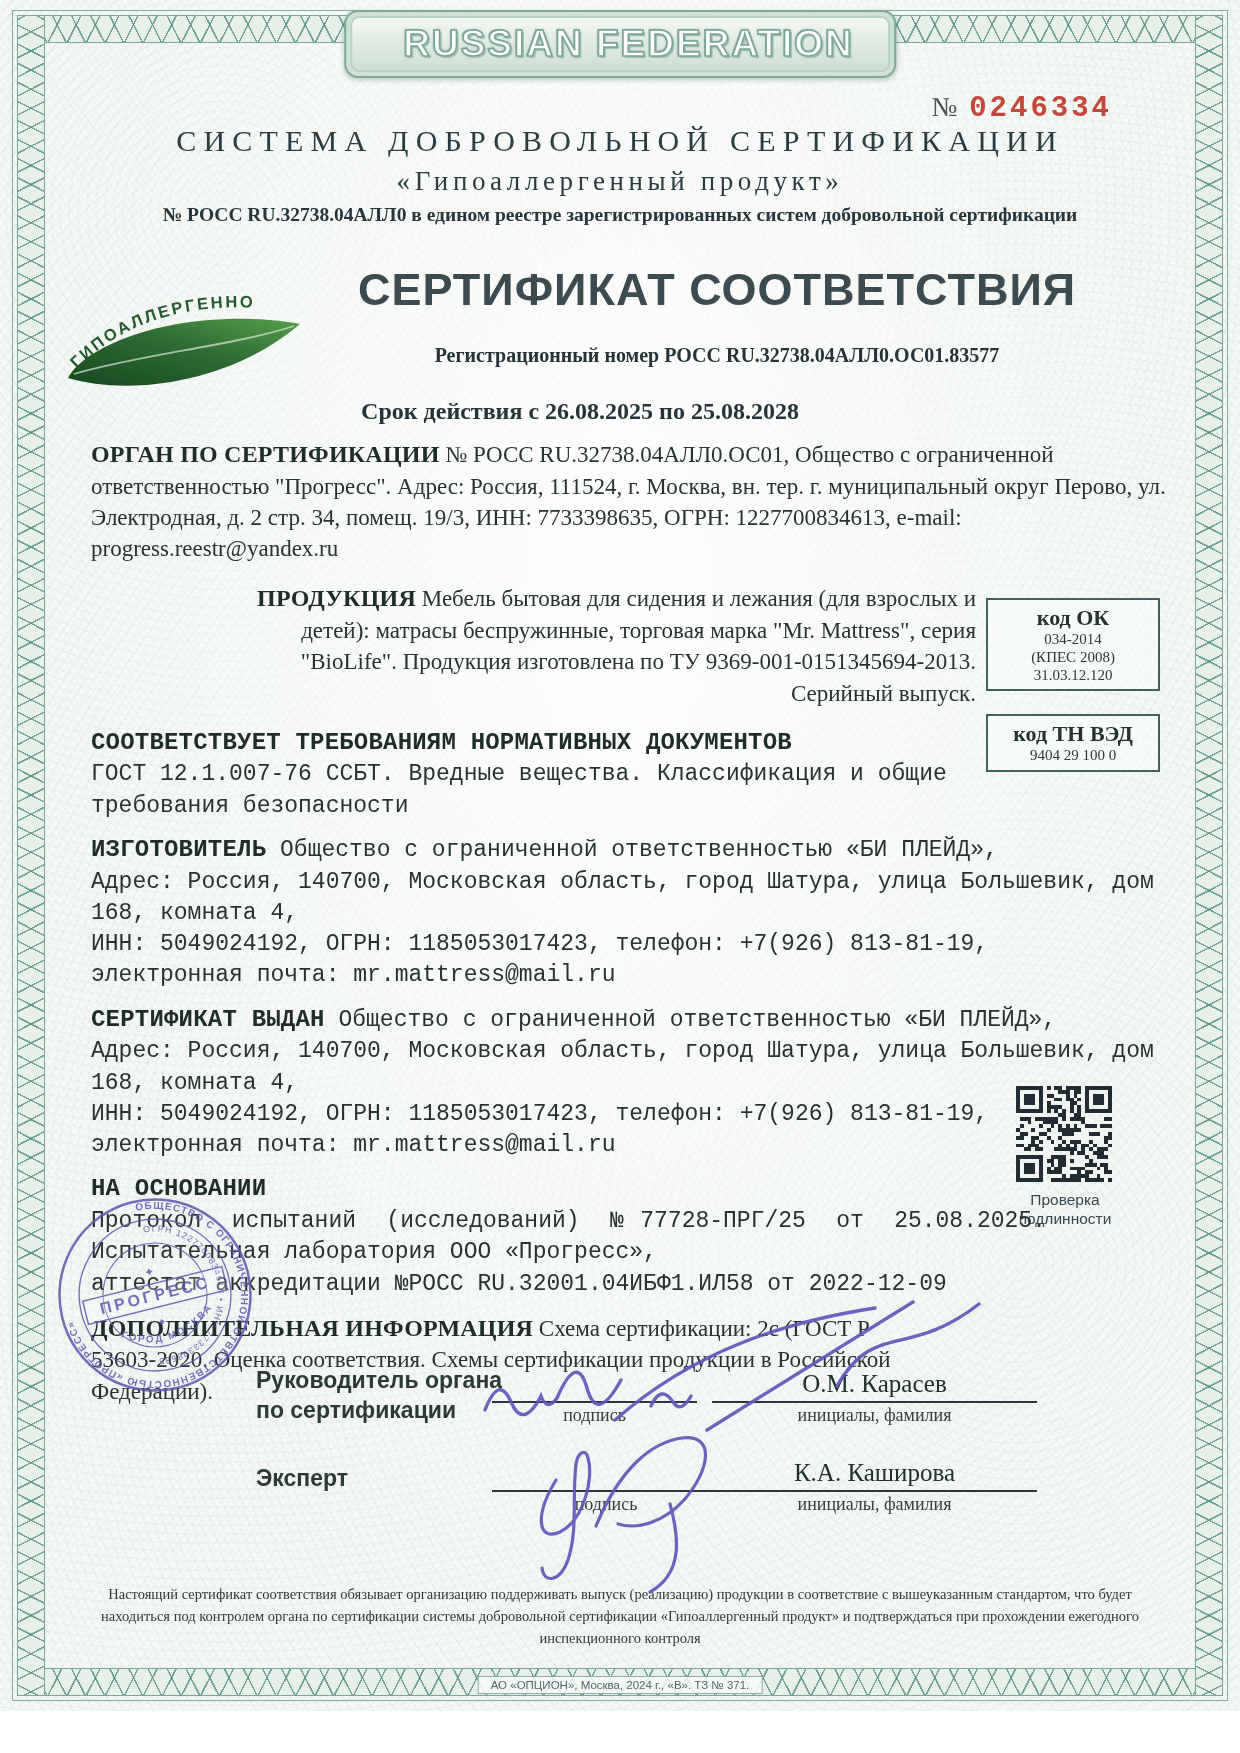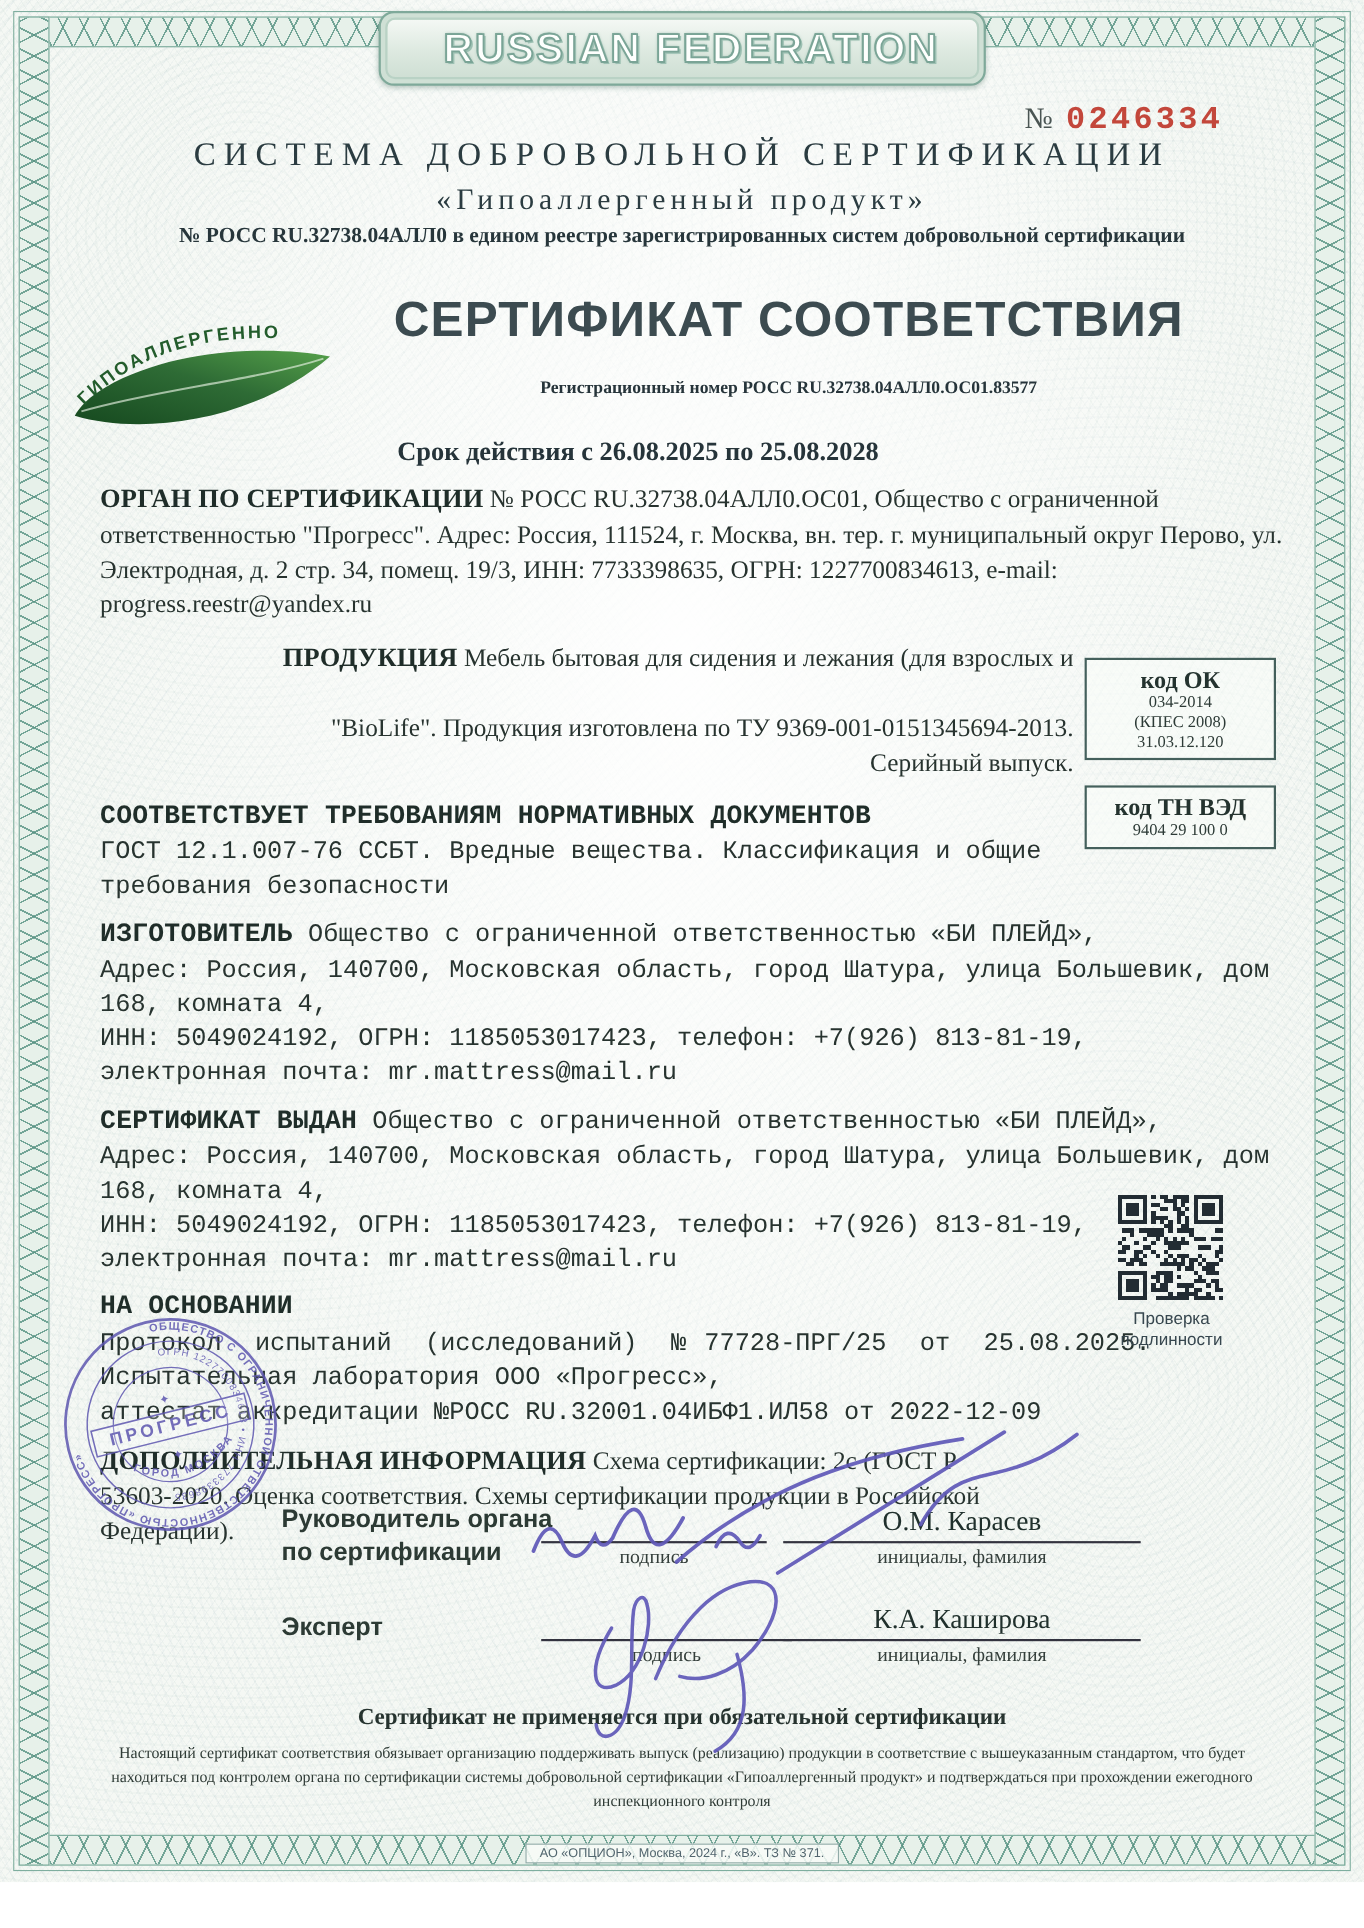--- a/index.html
+++ b/index.html
@@ -43,21 +43,21 @@
   .cert-number{position:absolute;top:76px;right:128px;z-index:3;display:flex;align-items:baseline;gap:12px;}
   .cert-number .no{font-size:27px;color:#4a5553;}
   .cert-number .digits{font-family:"Liberation Mono",monospace;font-weight:700;font-size:29px;
     color:#c3473b;letter-spacing:3px;margin-top:16px;}
   
   .sys-title{top:124px;left:60px;right:60px;text-align:center;font-size:30px;letter-spacing:.24em;color:#2b3c41;z-index:3;}
   .sys-sub{top:166px;left:60px;right:60px;text-align:center;font-size:27px;letter-spacing:.17em;color:#2b3c41;z-index:3;}
   .registry{top:204px;left:60px;right:60px;text-align:center;font-size:19.5px;font-weight:700;color:#27363b;z-index:3;}
   .cert-title{top:264px;left:250px;right:56px;text-align:center;z-index:3;
     font-family:"Liberation Sans",sans-serif;font-weight:800;font-size:45px;letter-spacing:1px;color:#3c4b50;}
-  .reg-number{top:344px;left:250px;right:56px;text-align:center;font-size:16px;font-weight:700;color:#26343a;z-index:3;}
+  .reg-number{top:344px;left:250px;right:56px;text-align:center;font-size:20px;font-weight:700;color:#26343a;z-index:3;}
   .validity{top:398px;left:75px;width:1010px;text-align:center;font-size:24px;font-weight:700;color:#26343a;z-index:3;}
   
   .main{top:438px;left:75px;width:1095px;z-index:3;font-size:23px;line-height:1.36;}
   .main p{margin:0 0 18px 16px;}
   .stitle{font-weight:700;font-size:24px;letter-spacing:.2px;color:#1f2d29;}
   .w830{max-width:885px;text-align:right;}
   .w860{max-width:870px;}
   .w920{max-width:960px;}
   .mb12{margin-bottom:12px !important;font-family:Liberation Mono, monospace;}
   .justify1{width:955px;text-align:justify;text-align-last:justify;}
@@ -147,21 +147,21 @@
   <div class="abs main">
     <p>
       <span class="stitle">ОРГАН ПО СЕРТИФИКАЦИИ</span>
       <span>№ РОСС RU.32738.04АЛЛ0.ОС01, Общество с ограниченной</span><br>
       <span>ответственностью "Прогресс". Адрес: Россия, 111524, г. Москва, вн. тер. г. муниципальный округ Перово, ул.</span><br>
       <span>Электродная, д. 2 стр. 34, помещ. 19/3, ИНН: 7733398635, ОГРН: 1227700834613, e-mail: progress.reestr@yandex.ru</span>
     </p>
     <p class="w830">
       <span class="stitle">ПРОДУКЦИЯ</span>
       <span>Мебель бытовая для сидения и лежания (для взрослых и</span><br>
-      <br>
+      <span>детей): матрасы беспружинные, торговая марка "Mr. Mattress", серия</span><br>
       <span>"BioLife". Продукция изготовлена по ТУ 9369-001-0151345694-2013.</span><br>
       <span>Серийный выпуск.</span>
     </p>
     <p class="w860 mb12">
       <span class="stitle">СООТВЕТСТВУЕТ ТРЕБОВАНИЯМ НОРМАТИВНЫХ ДОКУМЕНТОВ</span><br>
       <span>ГОСТ 12.1.007-76 ССБТ. Вредные вещества. Классификация и общие</span><br>
       <span>требования безопасности</span>
     </p>
     <p class="mb12">
       <span class="stitle">ИЗГОТОВИТЕЛЬ</span>
@@ -261,17 +261,16 @@
 
   <div class="sig-role role-2">Эксперт</div>
   <div class="sig-line line-2">
     <div class="cap">подпись</div>
   </div>
   <div class="name-block name-2">
     <div class="nm">К.А. Каширова</div>
     <div class="cap">инициалы, фамилия</div>
   </div>
 
-  <div class="abs note">Сертификат не применяется при обязательной сертификации</div>
   <div class="abs fine-print">Настоящий сертификат соответствия обязывает организацию поддерживать выпуск (реализацию) продукции в соответствие с вышеуказанным стандартом, что будет находиться под контролем органа по сертификации системы добровольной сертификации «Гипоаллергенный продукт» и подтверждаться при прохождении ежегодного инспекционного контроля</div>
   <div class="printer">АО «ОПЦИОН», Москва, 2024 г., «В». ТЗ № 371.</div>
 
 </div>
 
 </body></html>

